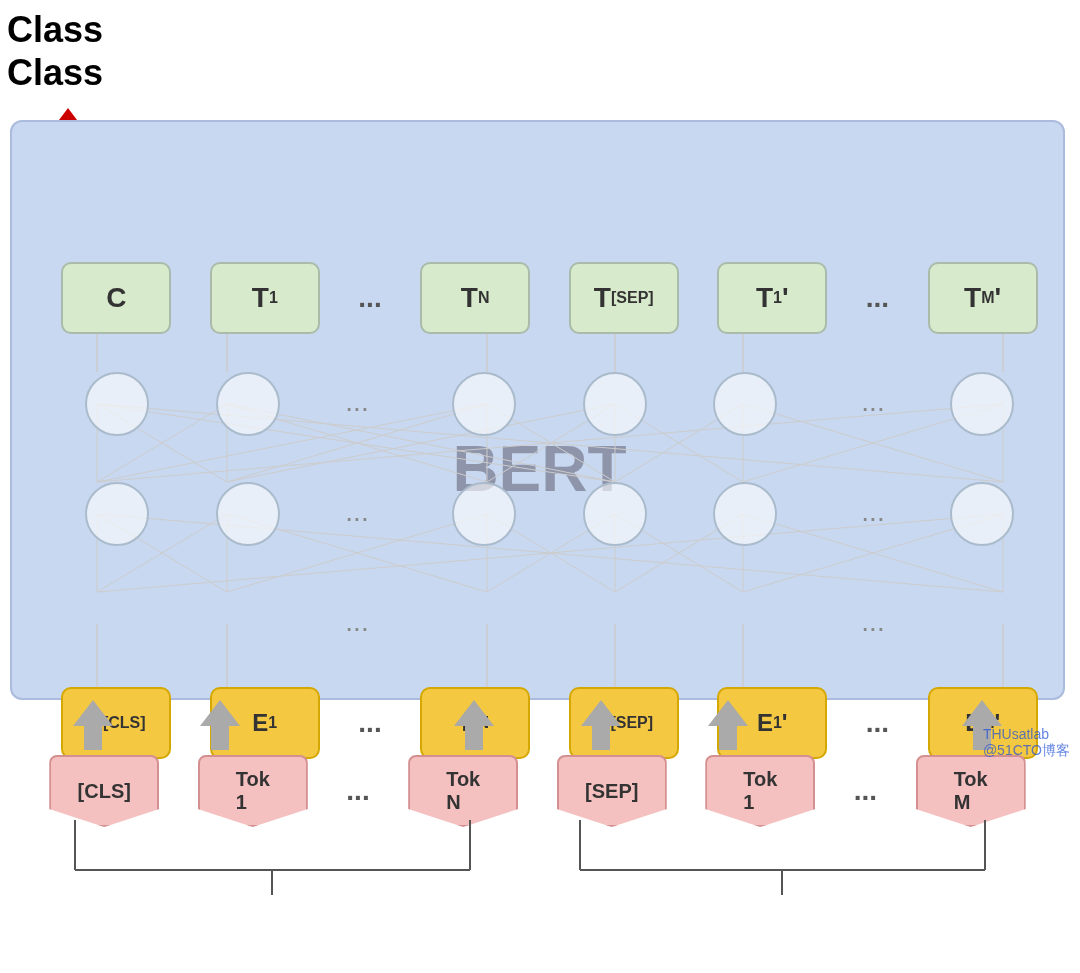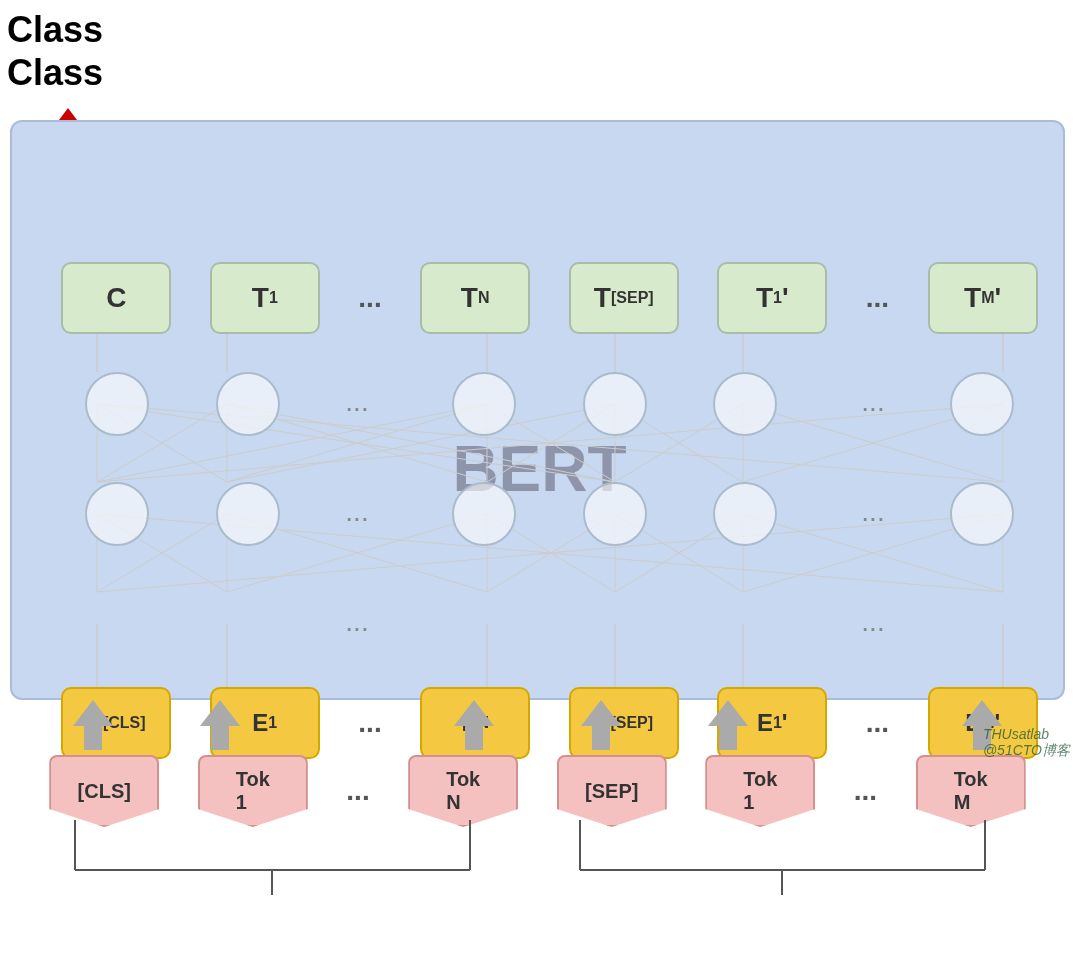--- a/index.html
+++ b/index.html
@@ -245,23 +245,22 @@
       height: 110px;
       pointer-events: none;
     }
 
     
     .watermark {
       position: absolute;
       bottom: 10px;
       right: 10px;
       font-size: 14px;
-      color: #14532d;
+      color: #1d4ed8;
       opacity: 0.7;
-      font-style: italic;
     }
   </style>
 </head>
 <body>
 
 <div class="main-container">
 
   <div class="class-label-text">
     <div>Class</div>
     <div>Class</div>

